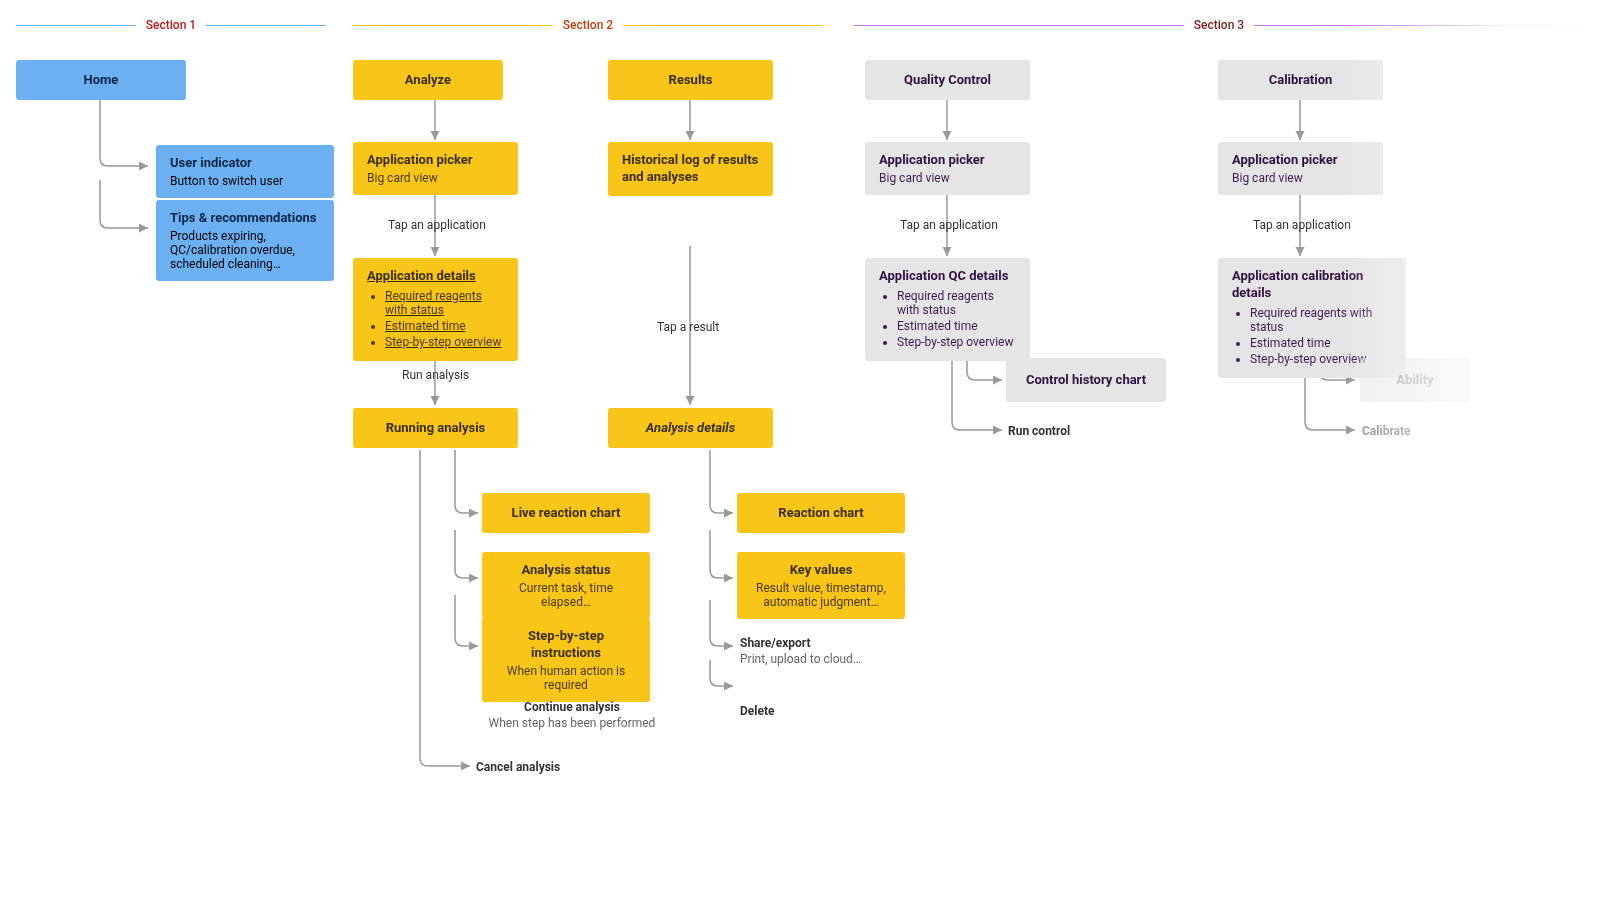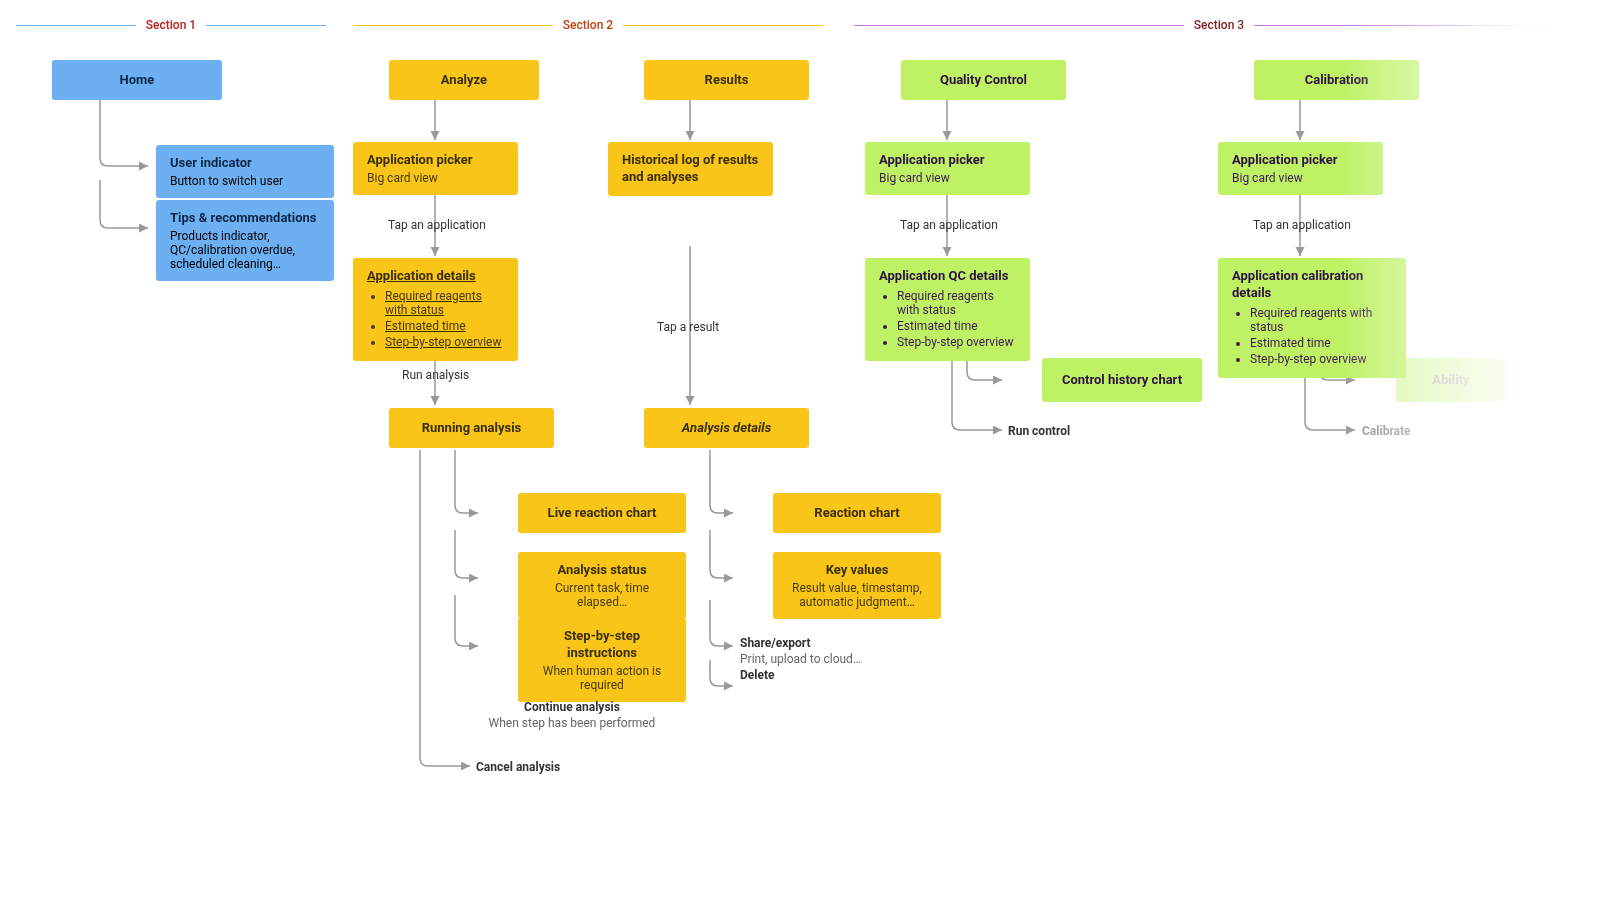--- a/index.html
+++ b/index.html
@@ -32,21 +32,20 @@
     border-radius: 3px;
     padding: 10px 14px 10px 14px;
     box-sizing: border-box;
     text-align: left;
   }
   .node.centered {
     text-align: center;
     display: flex;
     flex-direction: column;
     justify-content: center;
-    margin-left: 36px;
   }
   .node .title {
     font-weight: 700;
     font-size: 13px;
     line-height: 1.3;
   }
   .node .sub {
     font-size: 12px;
     font-weight: 400;
     margin-top: 2px;
@@ -56,21 +55,21 @@
     padding-left: 18px;
     font-size: 12px;
   }
   .node ul li {
     margin-bottom: 2px;
   }
   .blue   { background: #6CB0F2; color: #0b2647; }
   .blue .sub { color: #000000; }
   .yellow { background: #F9C518; color: #3a2e05; }
   .yellow .sub, .yellow ul { color: #4a3a08; }
-  .purple { background: #bef264; color: #2f1042; }
+  .purple { background: #e5e5e5; color: #2f1042; }
   .purple .sub, .purple ul { color: #3e1a55; }
 
   .plain {
     position: absolute;
     font-size: 12px;
     color: #333;
   }
   .plain .title { font-weight: 700; }
   .plain .sub  { color: #666; margin-top: 2px; }
 
@@ -159,21 +158,21 @@
 
 <div class="node blue centered" style="left:16px; top:60px; width:170px; height:40px;">
   <span class="title">Home</span>
 </div>
 <div class="node blue" style="left:156px; top:145px; width:178px;">
   <div class="title">User indicator</div>
   <div class="sub">Button to switch user</div>
 </div>
 <div class="node blue" style="left:156px; top:200px; width:178px;">
   <div class="title">Tips &amp; recommendations</div>
-  <div class="sub">Products indicator, QC/calibration overdue, scheduled cleaning…</div>
+  <div class="sub">Products expiring, QC/calibration overdue, scheduled cleaning…</div>
 </div>
 
 <div class="node yellow centered" style="left:353px; top:60px; width:150px; height:40px;">
   <span class="title">Analyze</span>
 </div>
 <div class="node yellow" style="left:353px; top:142px; width:165px;">
   <div class="title">Application picker</div>
   <div class="sub">Big card view</div>
 </div>
 <div class="plain" style="left:388px; top:218px;">
@@ -228,21 +227,21 @@
   <span class="title">Reaction chart</span>
 </div>
 <div class="node yellow centered" style="left:737px; top:552px; width:168px;">
   <div class="title">Key values</div>
   <div class="sub">Result value, timestamp, automatic judgment…</div>
 </div>
 <div class="plain" style="left:740px; top:636px;">
   <div class="title">Share/export</div>
   <div class="sub">Print, upload to cloud…</div>
 </div>
-<div class="plain" style="left:740px; top:668px;">
+<div class="plain" style="left:740px; top:704px;">
   <div class="title">Delete</div>
 </div>
 
 <div class="node purple centered" style="left:865px; top:60px; width:165px; height:40px;">
   <span class="title">Quality Control</span>
 </div>
 <div class="node purple" style="left:865px; top:142px; width:165px;">
   <div class="title">Application picker</div>
   <div class="sub">Big card view</div>
 </div>

